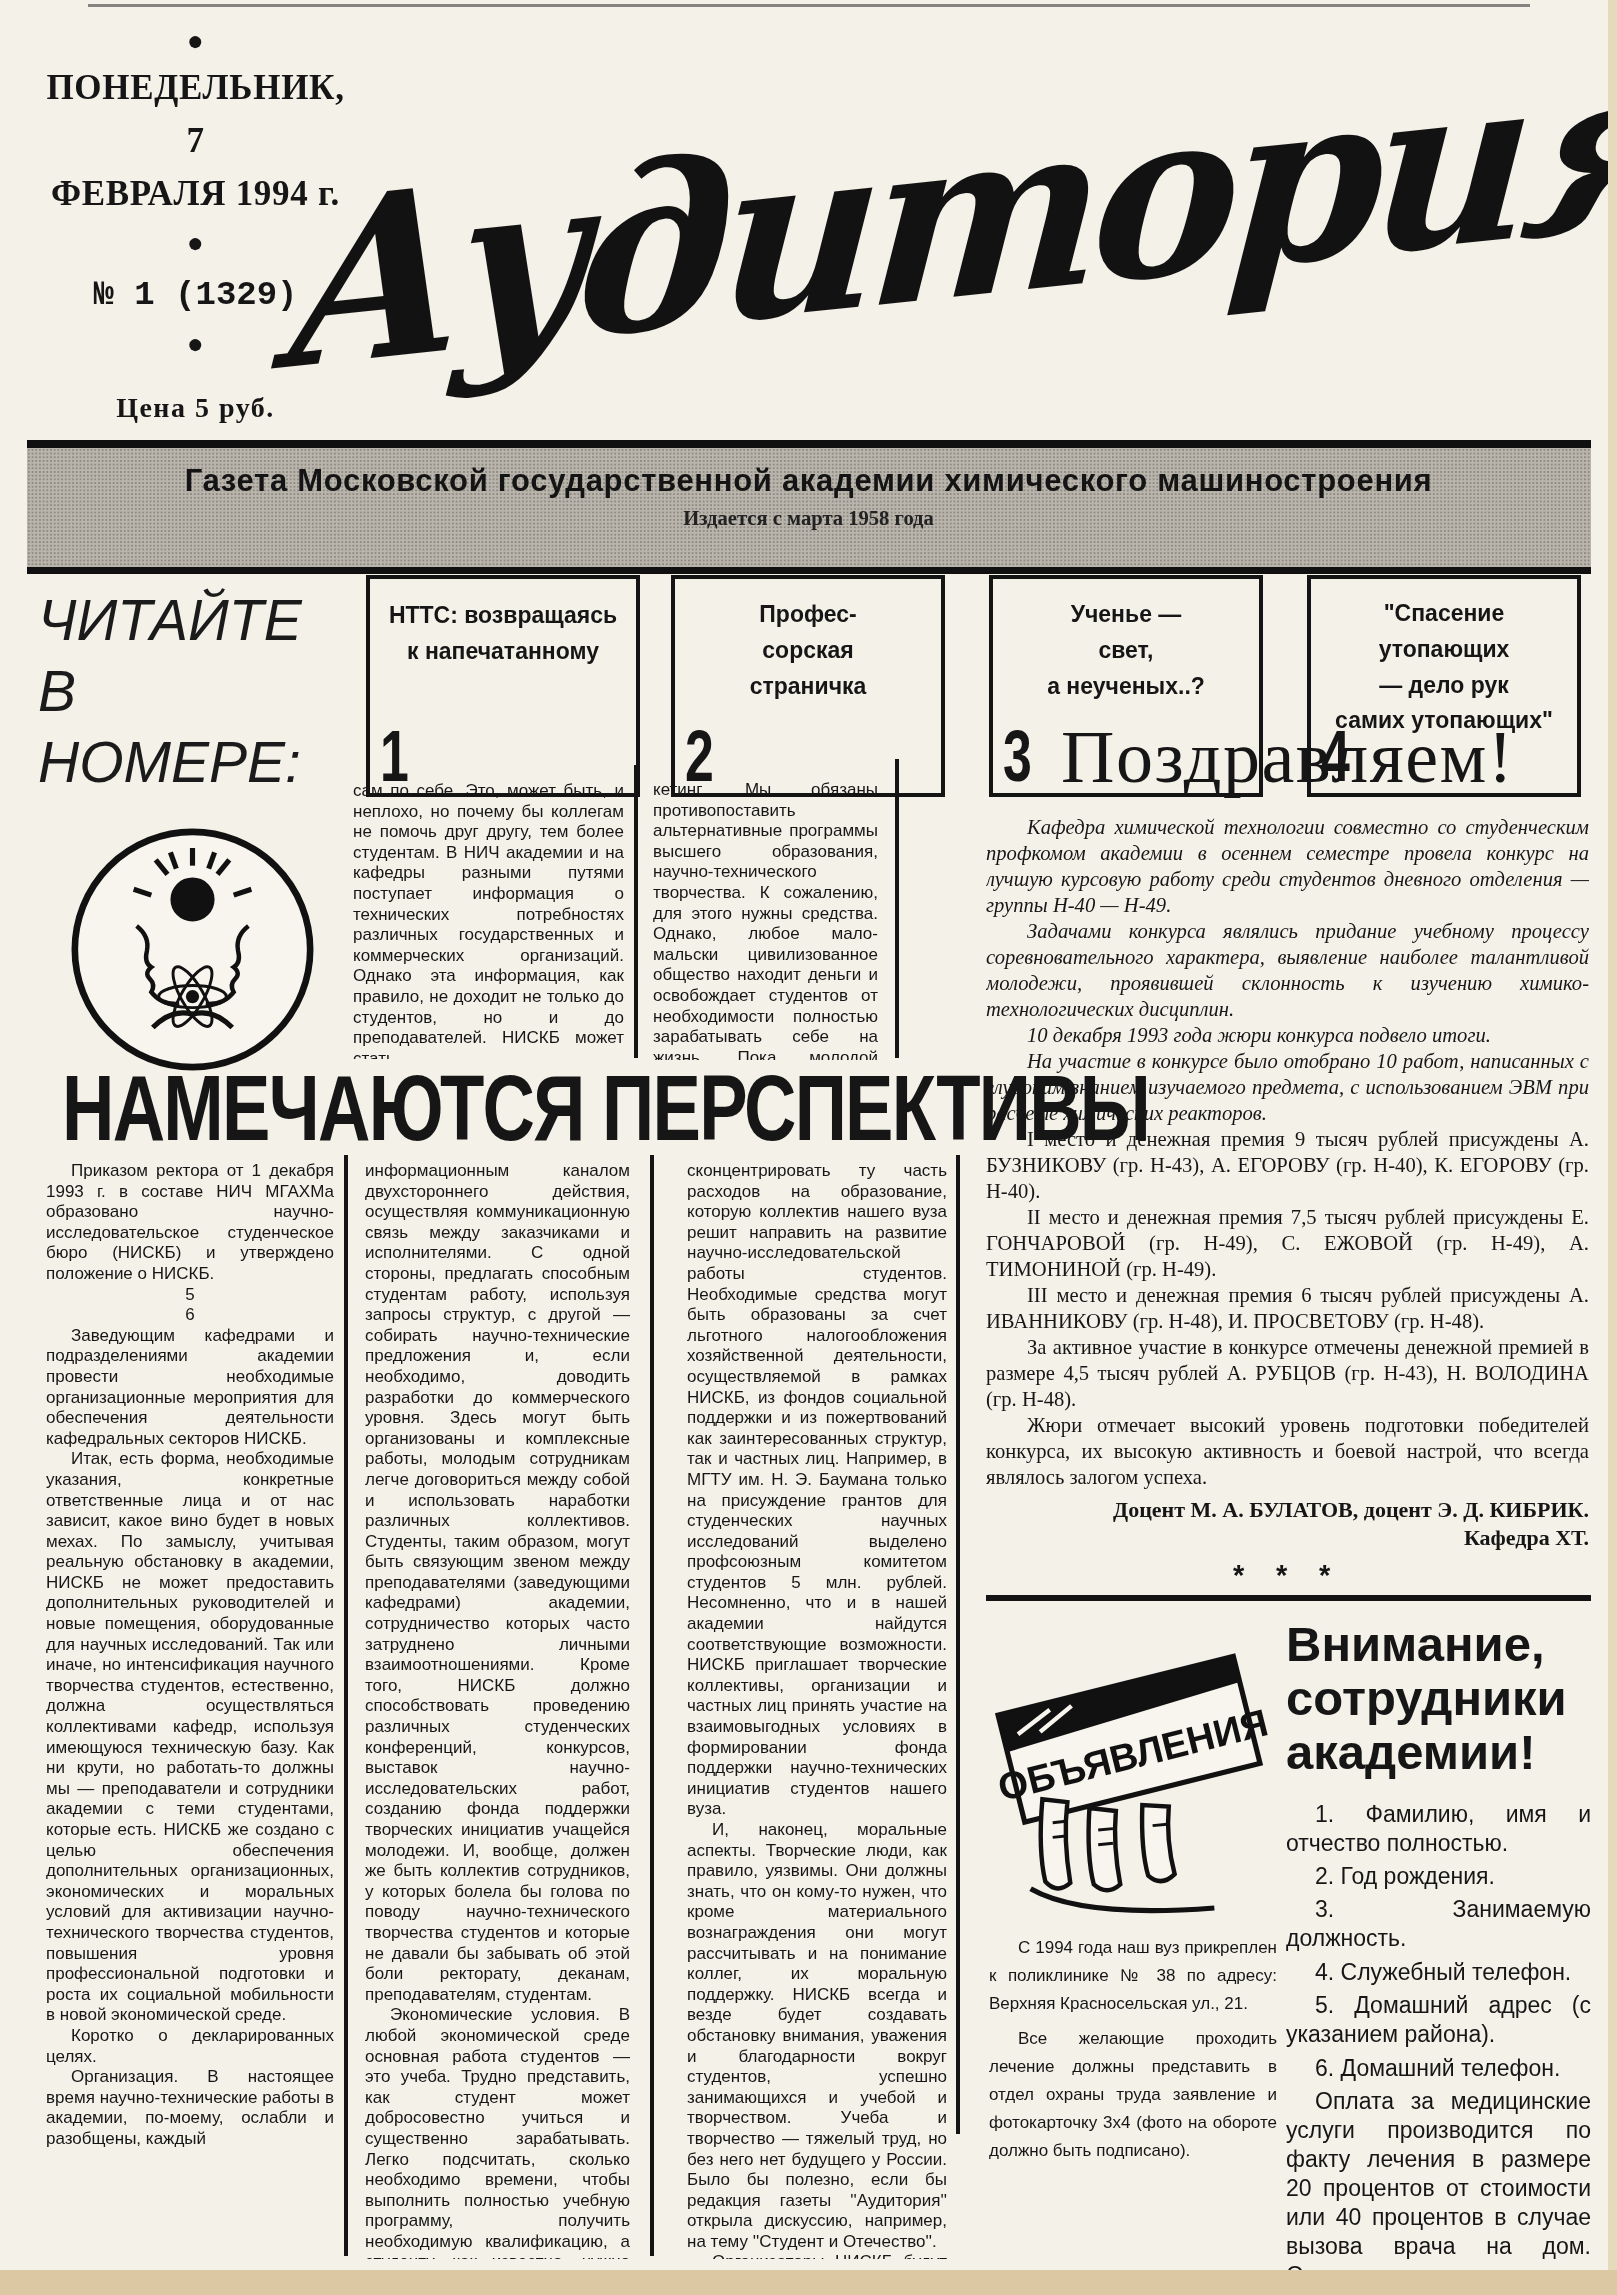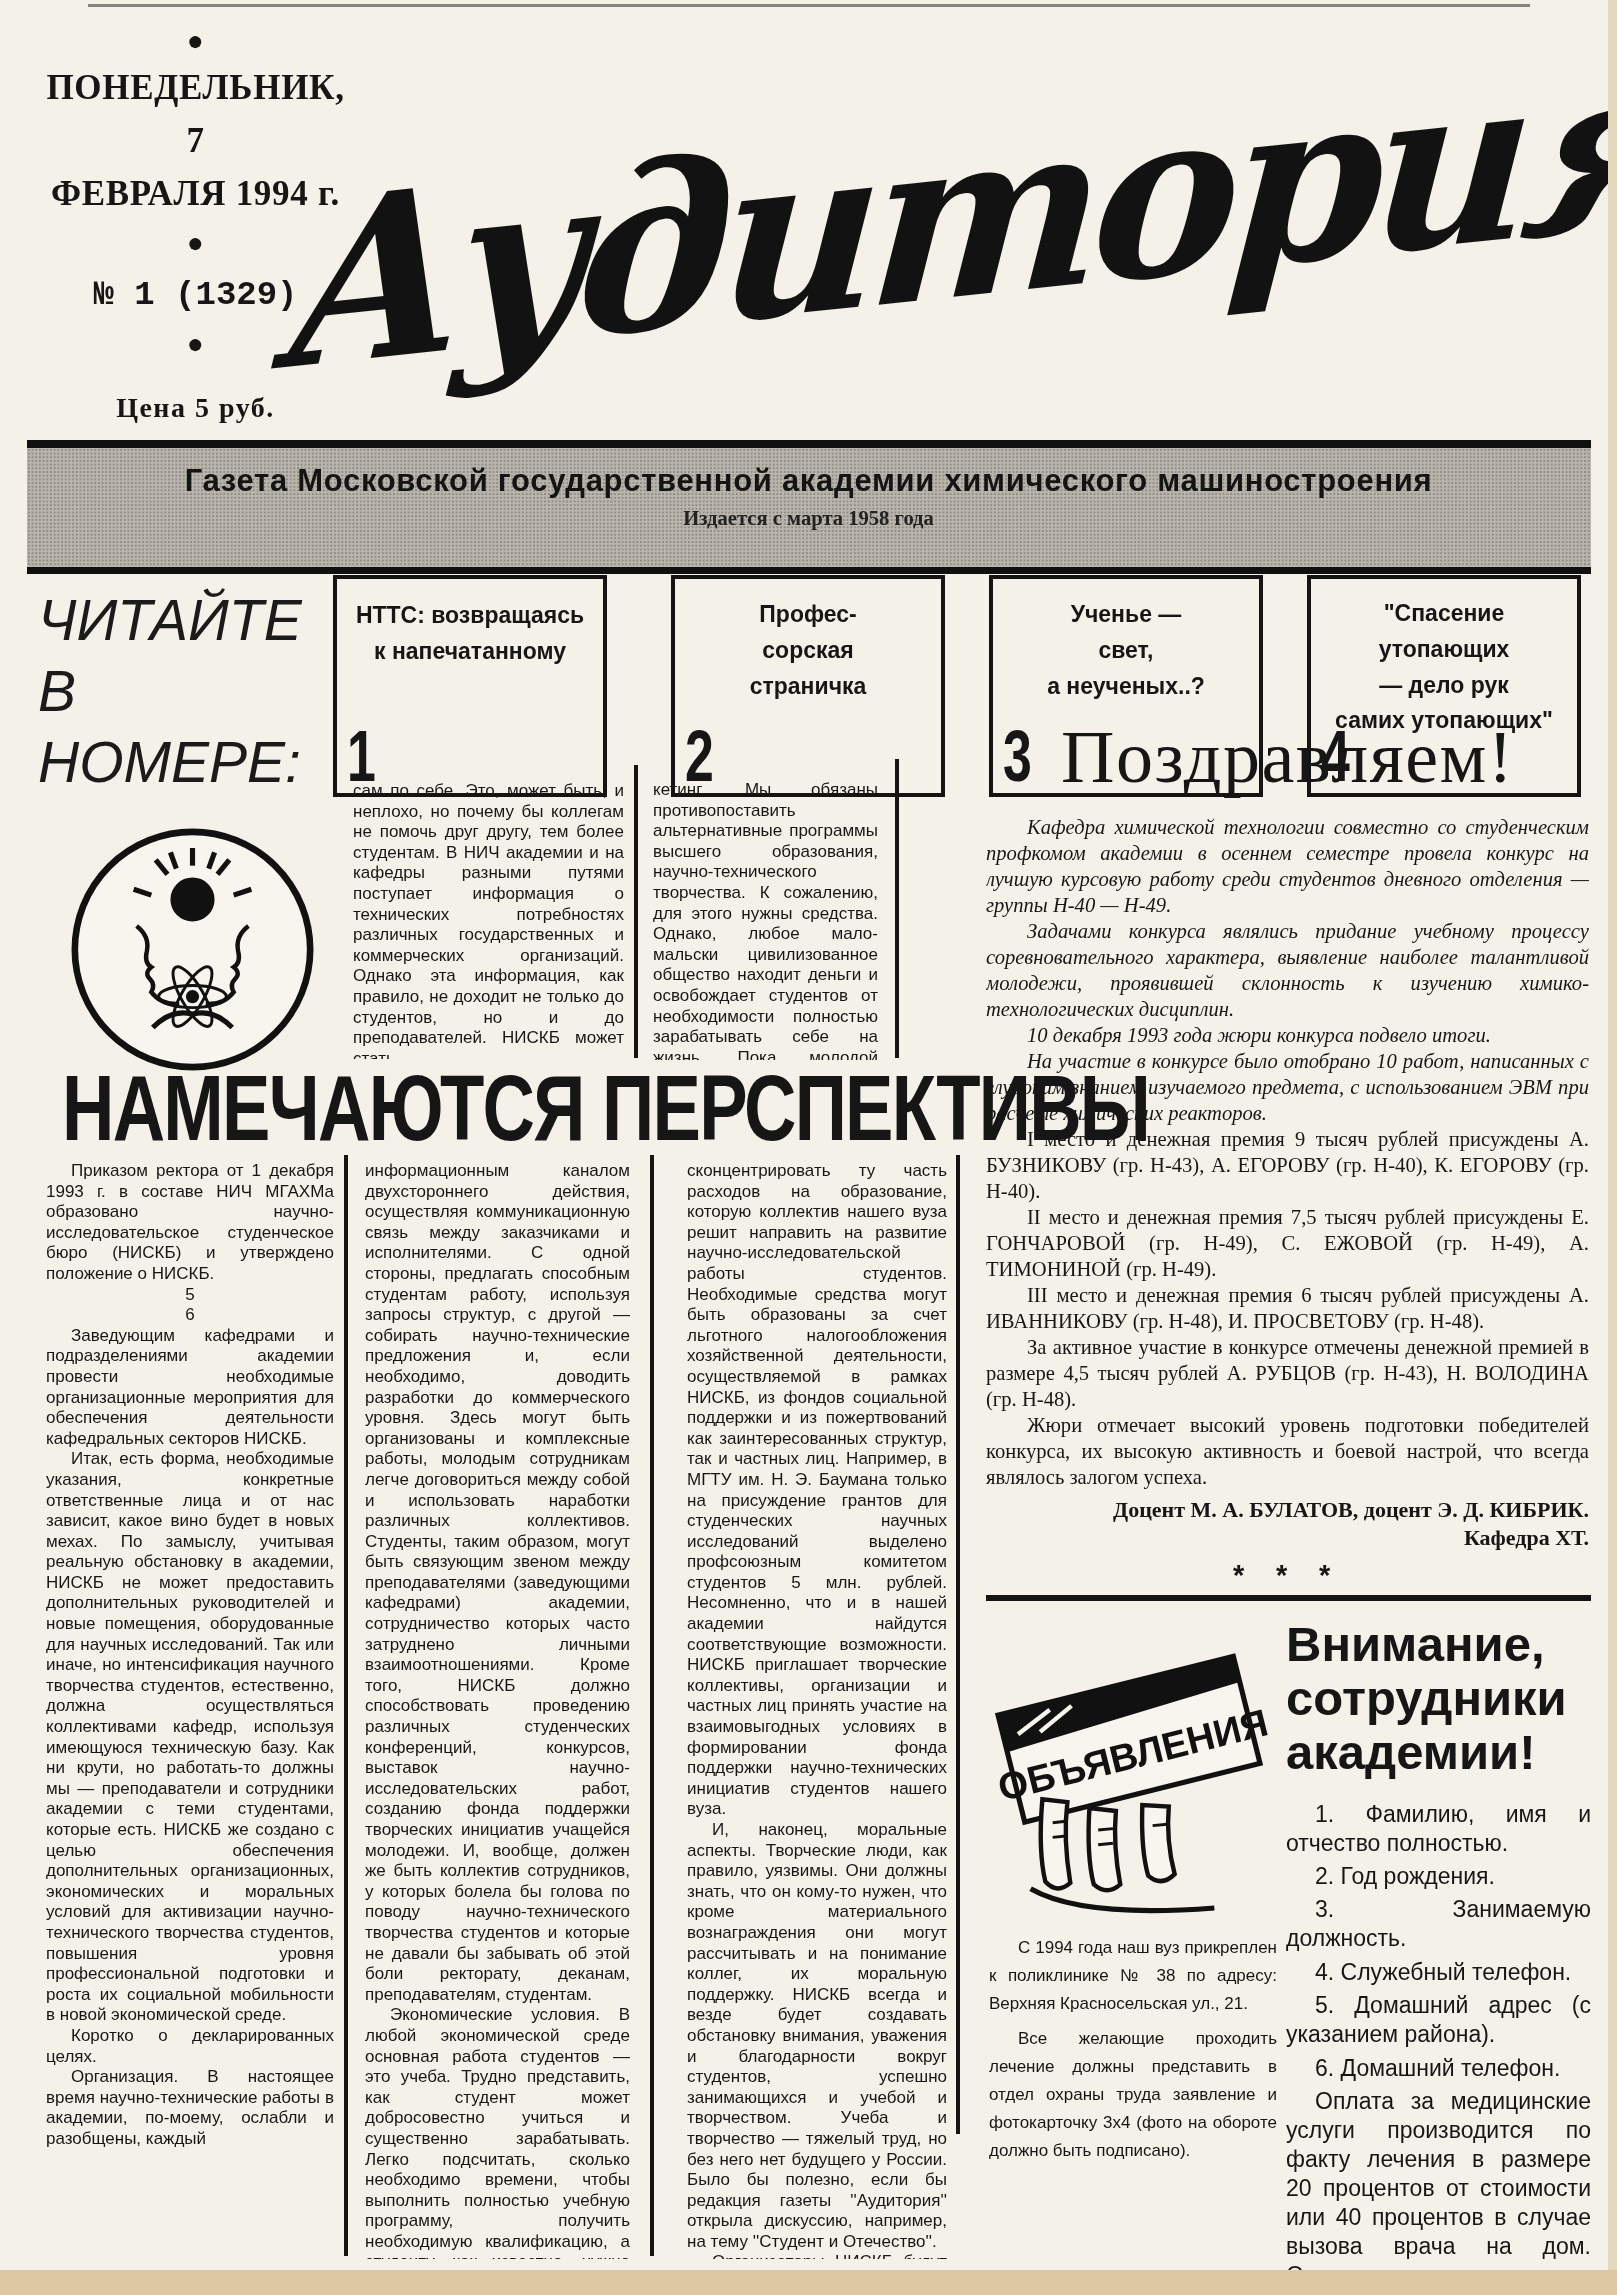--- a/index.html
+++ b/index.html
@@ -120,21 +120,21 @@
   </div>
 
   <div class="banner">
     <div class="banner-title">Газета Московской государственной академии химического машиностроения</div>
     <div class="banner-sub">Издается с марта 1958 года</div>
   </div>
 
   <div class="toc-title">ЧИТАЙТЕ
 В НОМЕРЕ:</div>
 
-  <div class="toc-box" style="left:333px">
+  <div class="toc-box" style="left:366px">
     <div class="box-text">НТТС: возвращаясь
 к напечатанному</div>
     <div class="box-num">1</div>
   </div>
   <div class="toc-box" style="left:671px">
     <div class="box-text">Профес-
 сорская
 страничка</div>
     <div class="box-num">2</div>
   </div>

